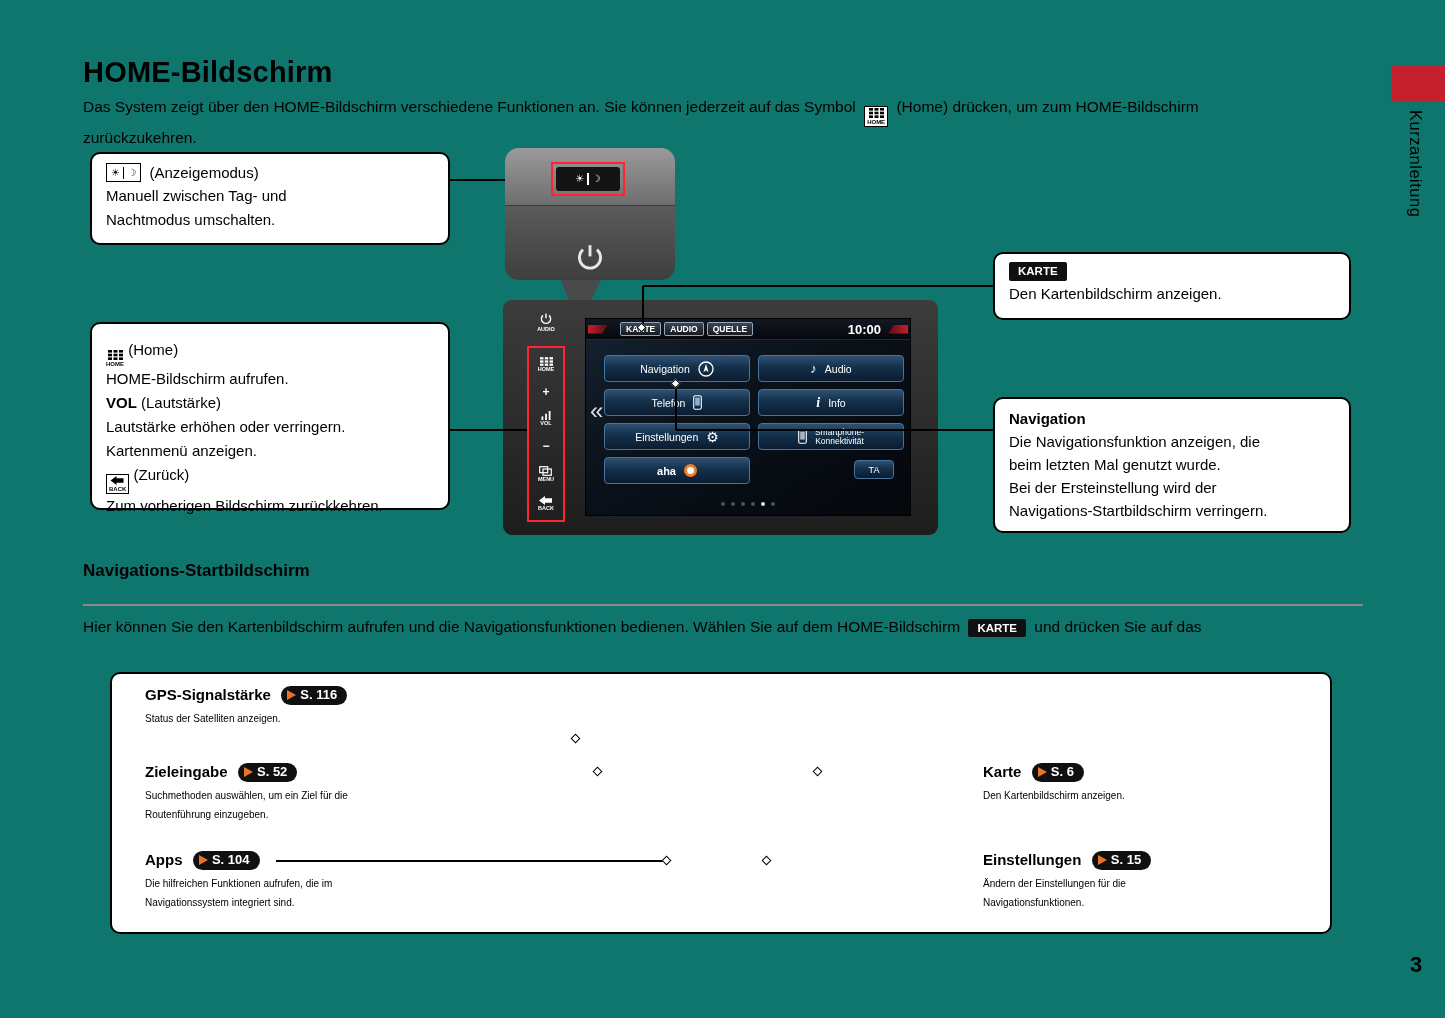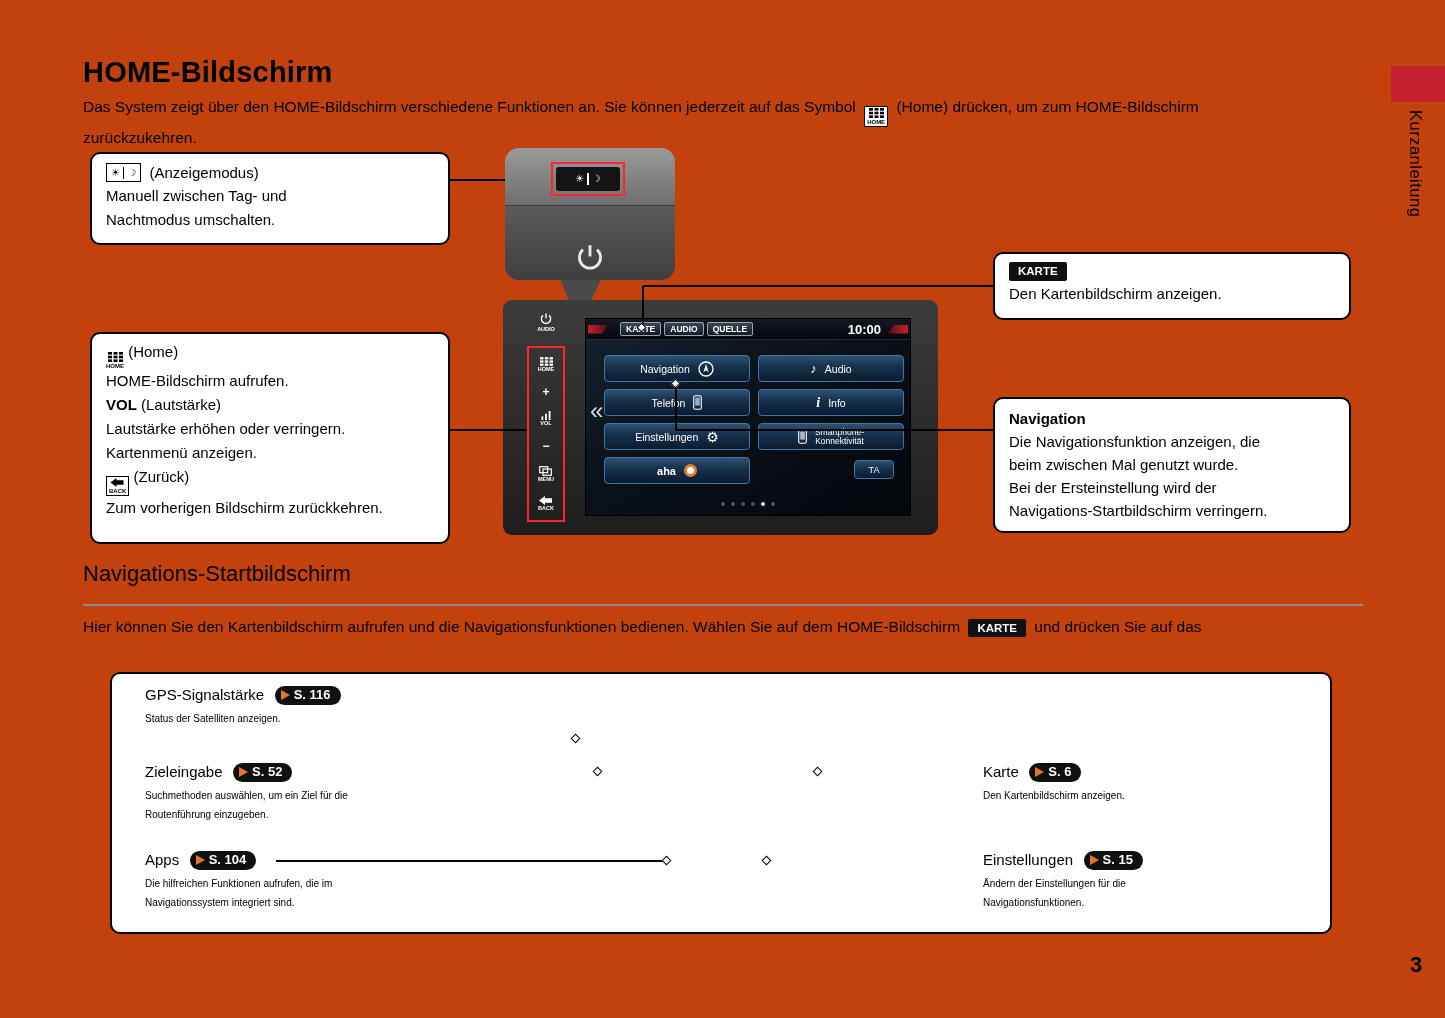--- a/index.html
+++ b/index.html
@@ -1,28 +1,28 @@
 <!DOCTYPE html>
 <html><head>
 <meta charset="utf-8">
 <style>
   *{margin:0;padding:0;box-sizing:border-box}
   body{font-family:"Liberation Sans",sans-serif;background:#fff;color:#000}
-  .page{position:relative;width:1445px;height:1018px;background:#c2410c;overflow:hidden}
+  .page{position:relative;width:1445px;height:1018px;background:#0f766e;overflow:hidden}
   .abs{position:absolute}
   .h1{font-size:29px;font-weight:bold;letter-spacing:.2px}
-  .h2{font-size:22px;font-weight:normal}
+  .h2{font-size:17px;font-weight:bold}
   .bodytxt{font-size:15.5px;line-height:22px}
   .callout{position:absolute;border:2px solid #000;border-radius:10px;background:#fff;z-index:20}
   .line{position:absolute;background:#000;z-index:15}
   .diamond{position:absolute;width:7px;height:7px;background:#fff;border:1.5px solid #000;transform:rotate(45deg);z-index:30}
   .badge{display:inline-flex;align-items:center;gap:4px;background:#101010;color:#fff;border-radius:11px;padding:2px 10px 3px 6px;font-size:13px;font-weight:bold;vertical-align:middle;line-height:1.1}
   .badge .arr{width:0;height:0;border-left:9px solid #e8742a;border-top:5px solid transparent;border-bottom:5px solid transparent}
   .kbtn{display:inline-block;background:#101010;color:#fff;font-size:11.5px;font-weight:bold;padding:3px 9px;vertical-align:middle;border-radius:2px;line-height:1.1}
-  .lblbold{font-size:15px;font-weight:normal}
+  .lblbold{font-size:15px;font-weight:bold}
   .desc{font-size:10px;line-height:19px}
   .mic{display:inline-flex;flex-direction:column;align-items:center;vertical-align:-5px;line-height:1;gap:1px;color:#000}
   .mic.boxed{border:1px solid #000;padding:1px 2px;background:#fff}
   .mic-t{font-size:6px;font-weight:bold}
   .dn{display:inline-flex;align-items:center;gap:3px;font-size:10px;line-height:1}
   .dn .dnbar{width:1.5px;height:12px;background:currentColor}
   .dn.boxed{border:1.5px solid #000;padding:1px 4px;height:19px}
   
   .panel{position:absolute;left:505px;top:148px;width:170px;height:132px;border-radius:14px;overflow:hidden;z-index:10}
   .panel .ptop{height:58px;background:linear-gradient(180deg,#9a9a9a,#6e6e6e);border-bottom:1px solid #3c3c3c}
@@ -233,21 +233,21 @@
   </div>
 
   <div class="callout" style="left:993px;top:252px;width:358px;height:68px;padding:8px 14px">
     <div><span class="kbtn">KARTE</span></div>
     <div style="font-size:15px;margin-top:4px">Den Kartenbildschirm anzeigen.</div>
   </div>
   <div class="line" style="left:643px;top:285px;width:350px;height:2px"></div>
   <div class="line" style="left:642px;top:286px;width:2px;height:40px"></div>
   <div class="diamond" style="left:638px;top:324px"></div>
 
-  <div class="callout" style="left:90px;top:332px;width:360px;height:212px;padding:6px 14px;font-size:15px;line-height:24px">
+  <div class="callout" style="left:90px;top:322px;width:360px;height:188px;padding:14px 14px;font-size:15px;line-height:24px">
     <div>
       <span class="mic">
         <svg width="15" height="10" viewBox="0 0 15 10">
             <g fill="#000">
               <rect x="0" y="0" width="4" height="2.6"></rect>
               <rect x="5.5" y="0" width="4" height="2.6"></rect>
               <rect x="11" y="0" width="4" height="2.6"></rect>
               <rect x="0" y="3.7" width="4" height="2.6"></rect>
               <rect x="5.5" y="3.7" width="4" height="2.6"></rect>
               <rect x="11" y="3.7" width="4" height="2.6"></rect>
@@ -276,21 +276,21 @@
       </span>
       <span>(Zurück)</span>
     </div>
     <div>Zum vorherigen Bildschirm zurückkehren.</div>
   </div>
   <div class="line" style="left:450px;top:429px;width:77px;height:2px"></div>
 
   <div class="callout" style="left:993px;top:397px;width:358px;height:136px;padding:8px 14px;font-size:15px;line-height:23px">
     <div style="font-weight:bold">Navigation</div>
     <div>Die Navigationsfunktion anzeigen, die</div>
-    <div>beim zwischen Mal genutzt wurde.</div>
+    <div>beim letzten Mal genutzt wurde.</div>
     <div>Bei der Ersteinstellung wird der</div>
     <div>Navigations-Startbildschirm verringern.</div>
   </div>
   <div class="diamond" style="left:672px;top:380px"></div>
   <div class="line" style="left:675px;top:387px;width:2px;height:43px"></div>
   <div class="line" style="left:676px;top:429px;width:317px;height:2px"></div>
 
   <div class="abs h2" style="left:83px;top:561px">Navigations-Startbildschirm</div>
   <div class="abs" style="left:83px;top:604px;width:1280px;height:2px;background:#8a8a8a"></div>
   <div class="abs bodytxt nowrap" style="left:83px;top:616px">

